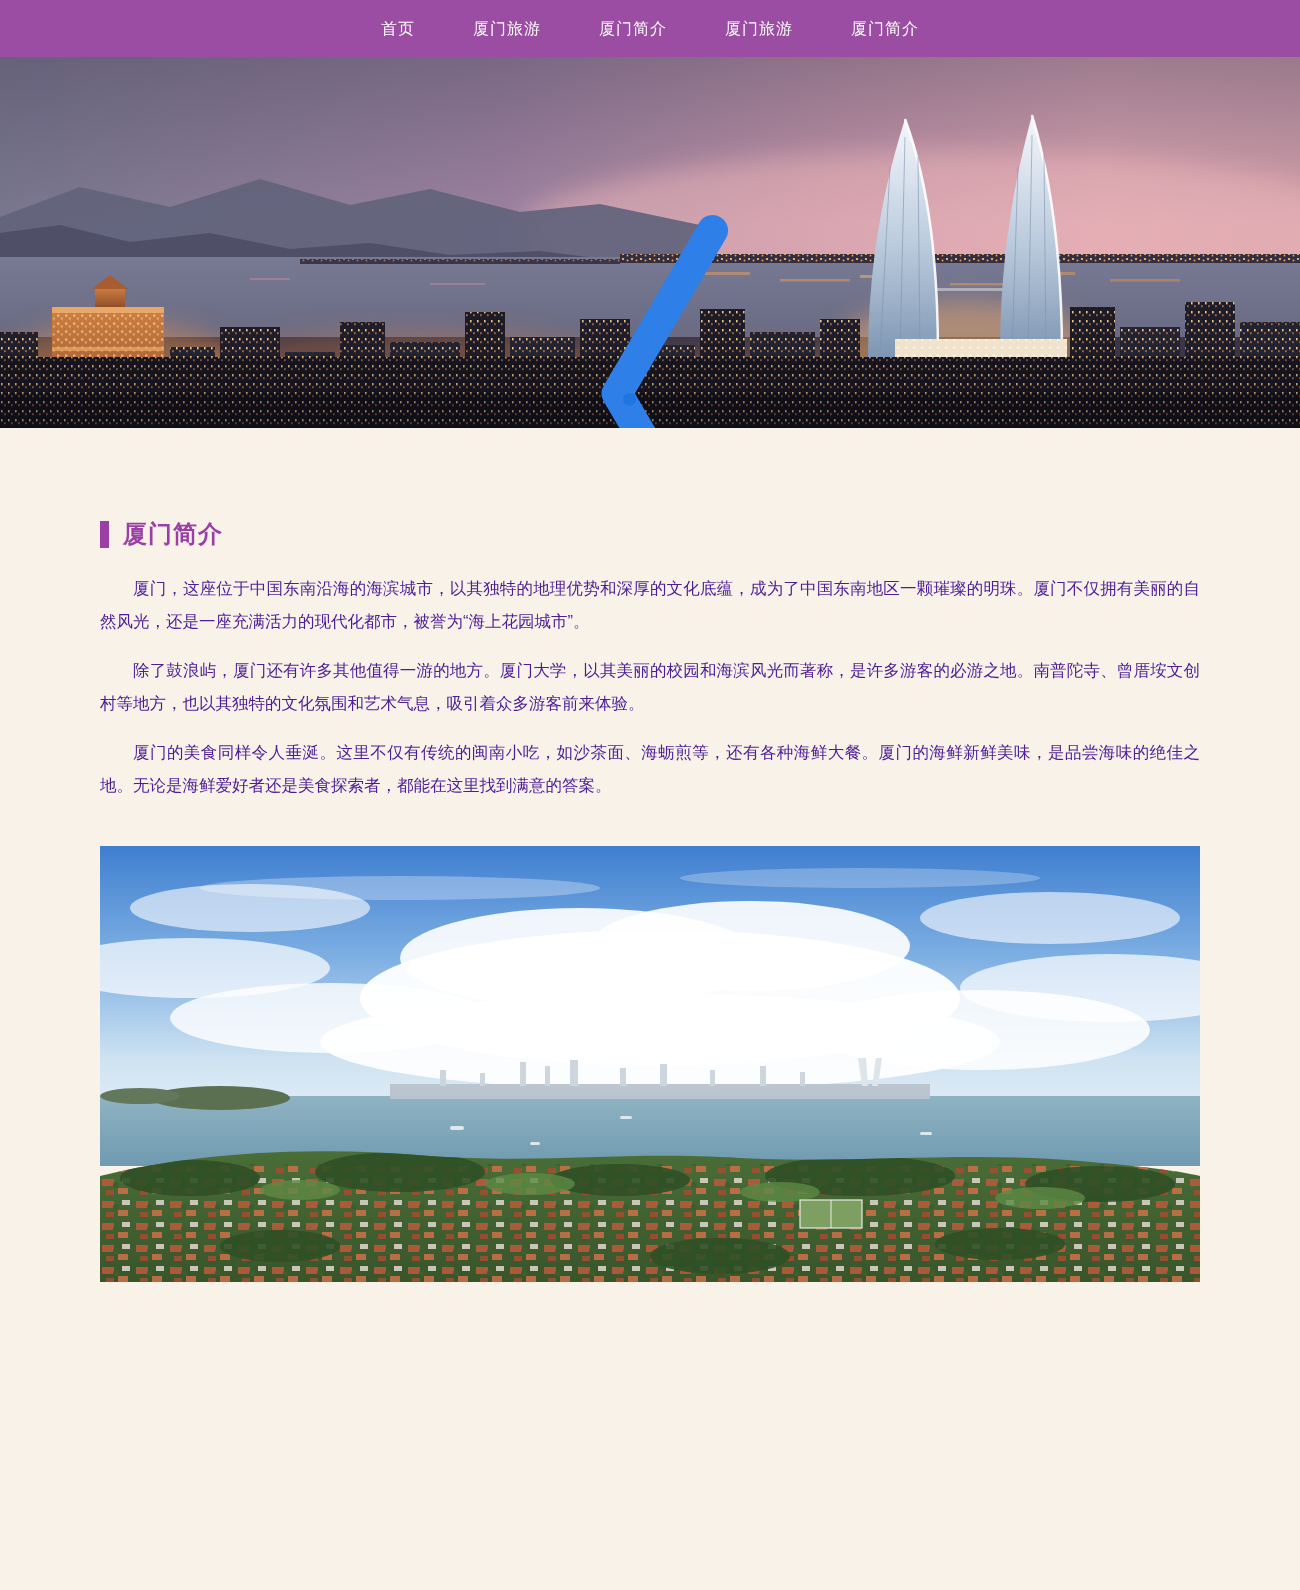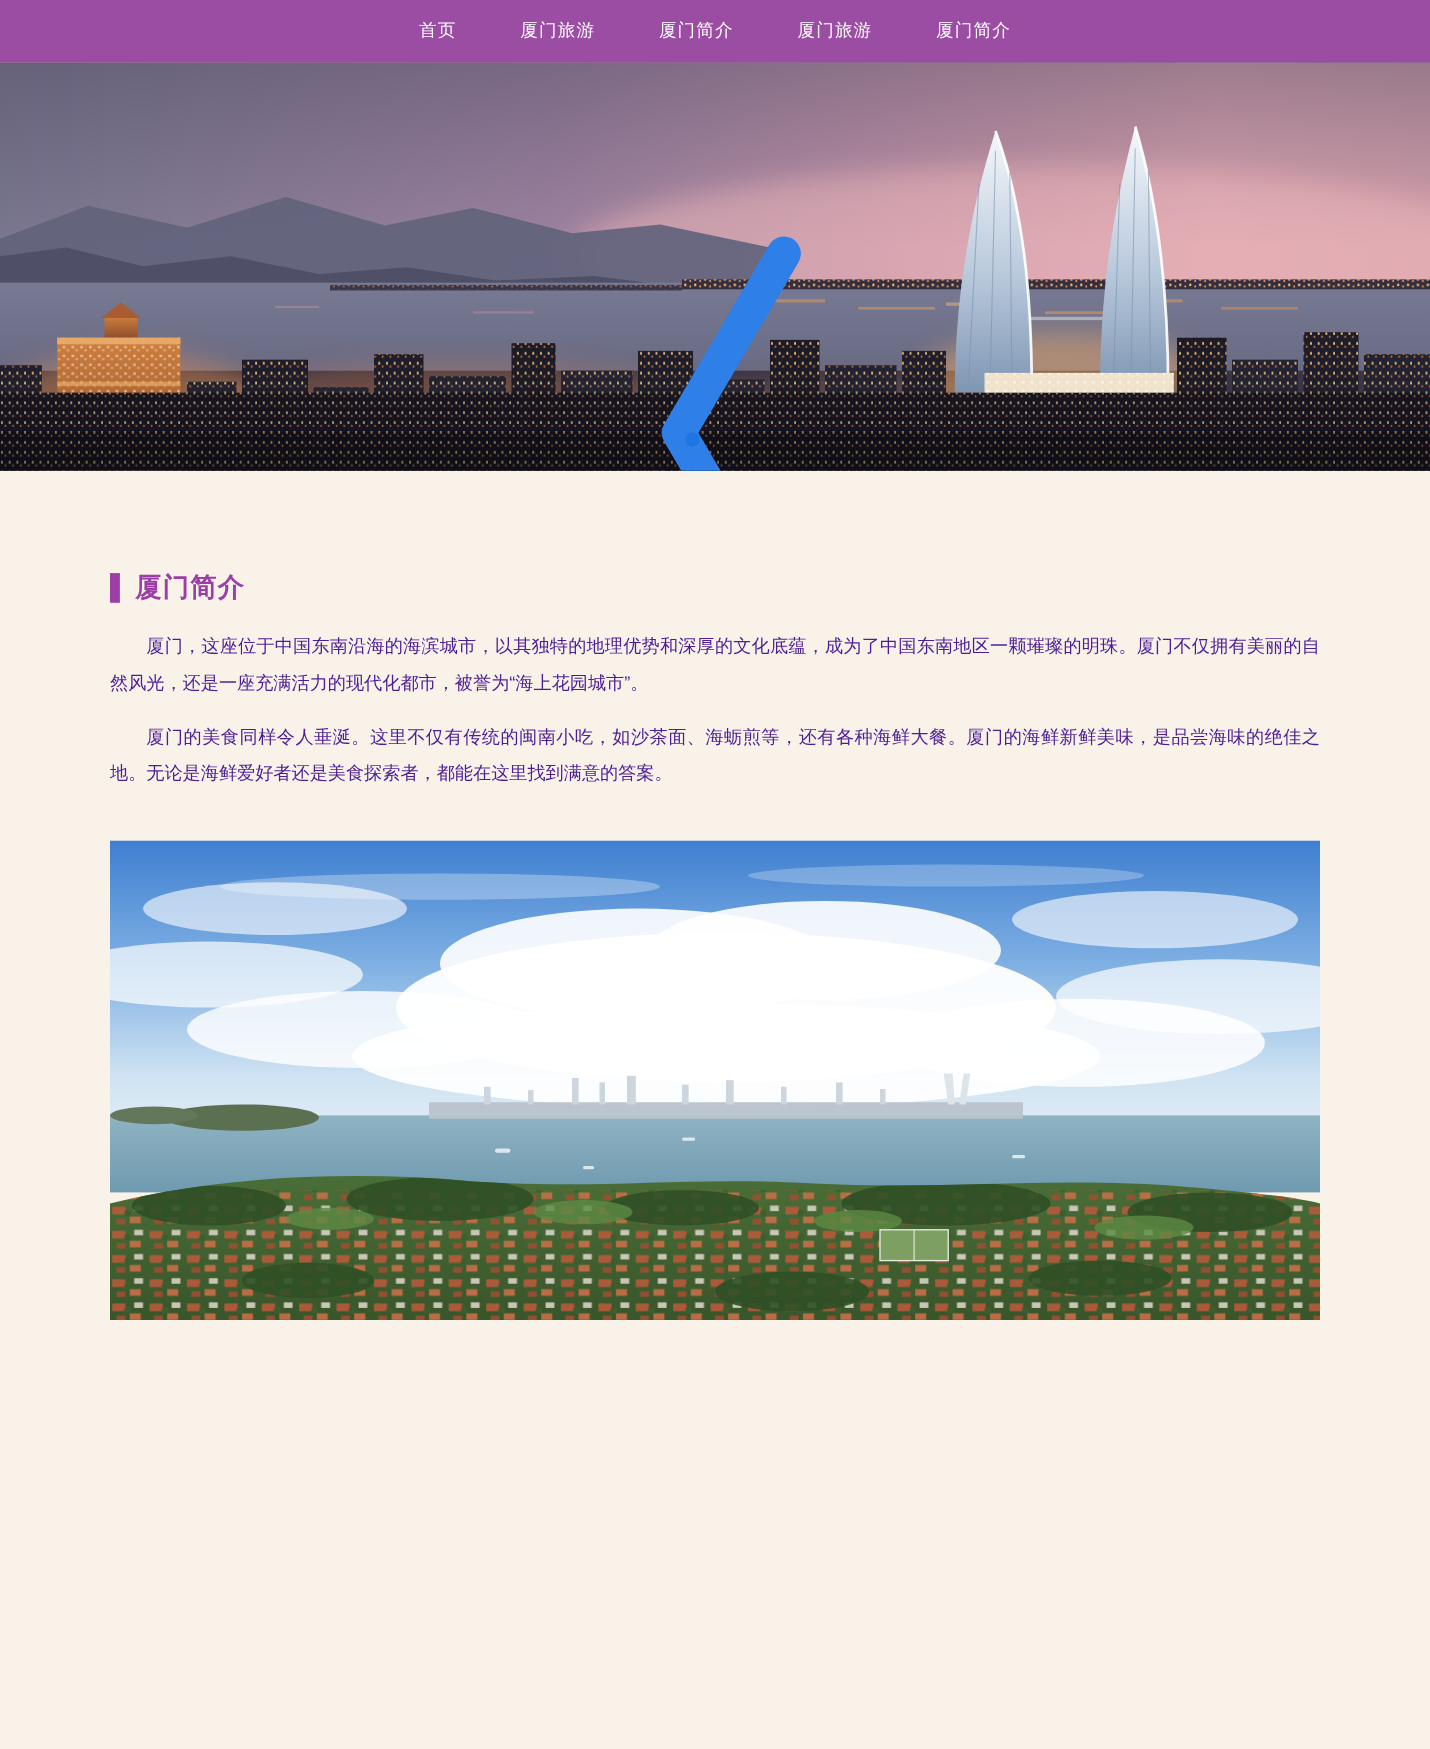--- a/index.html
+++ b/index.html
@@ -255,20 +255,21 @@
 </div>
 
 <main class="main">
 
   <section class="section">
     <div class="section-title">
       <span class="accent-bar"></span>
       <h2>厦门简介</h2>
     </div>
     <p>厦门，这座位于中国东南沿海的海滨城市，以其独特的地理优势和深厚的文化底蕴，成为了中国东南地区一颗璀璨的明珠。厦门不仅拥有美丽的自然风光，还是一座充满活力的现代化都市，被誉为“海上花园城市”。</p>
+    <p>除了鼓浪屿，厦门还有许多其他值得一游的地方。厦门大学，以其美丽的校园和海滨风光而著称，是许多游客的必游之地。南普陀寺、曾厝垵文创村等地方，也以其独特的文化氛围和艺术气息，吸引着众多游客前来体验。</p>
     <p>厦门的美食同样令人垂涎。这里不仅有传统的闽南小吃，如沙茶面、海蛎煎等，还有各种海鲜大餐。厦门的海鲜新鲜美味，是品尝海味的绝佳之地。无论是海鲜爱好者还是美食探索者，都能在这里找到满意的答案。</p>
   </section>
 
   <section class="section">
 
     <svg class="panorama" viewBox="0 0 1100 436" preserveAspectRatio="none" aria-hidden="true">
       <defs>
         <linearGradient id="skyP" x1="0" y1="0" x2="0" y2="1">
           <stop offset="0" stop-color="#3f7fd0"></stop>
           <stop offset="0.45" stop-color="#7fb0e3"></stop>

